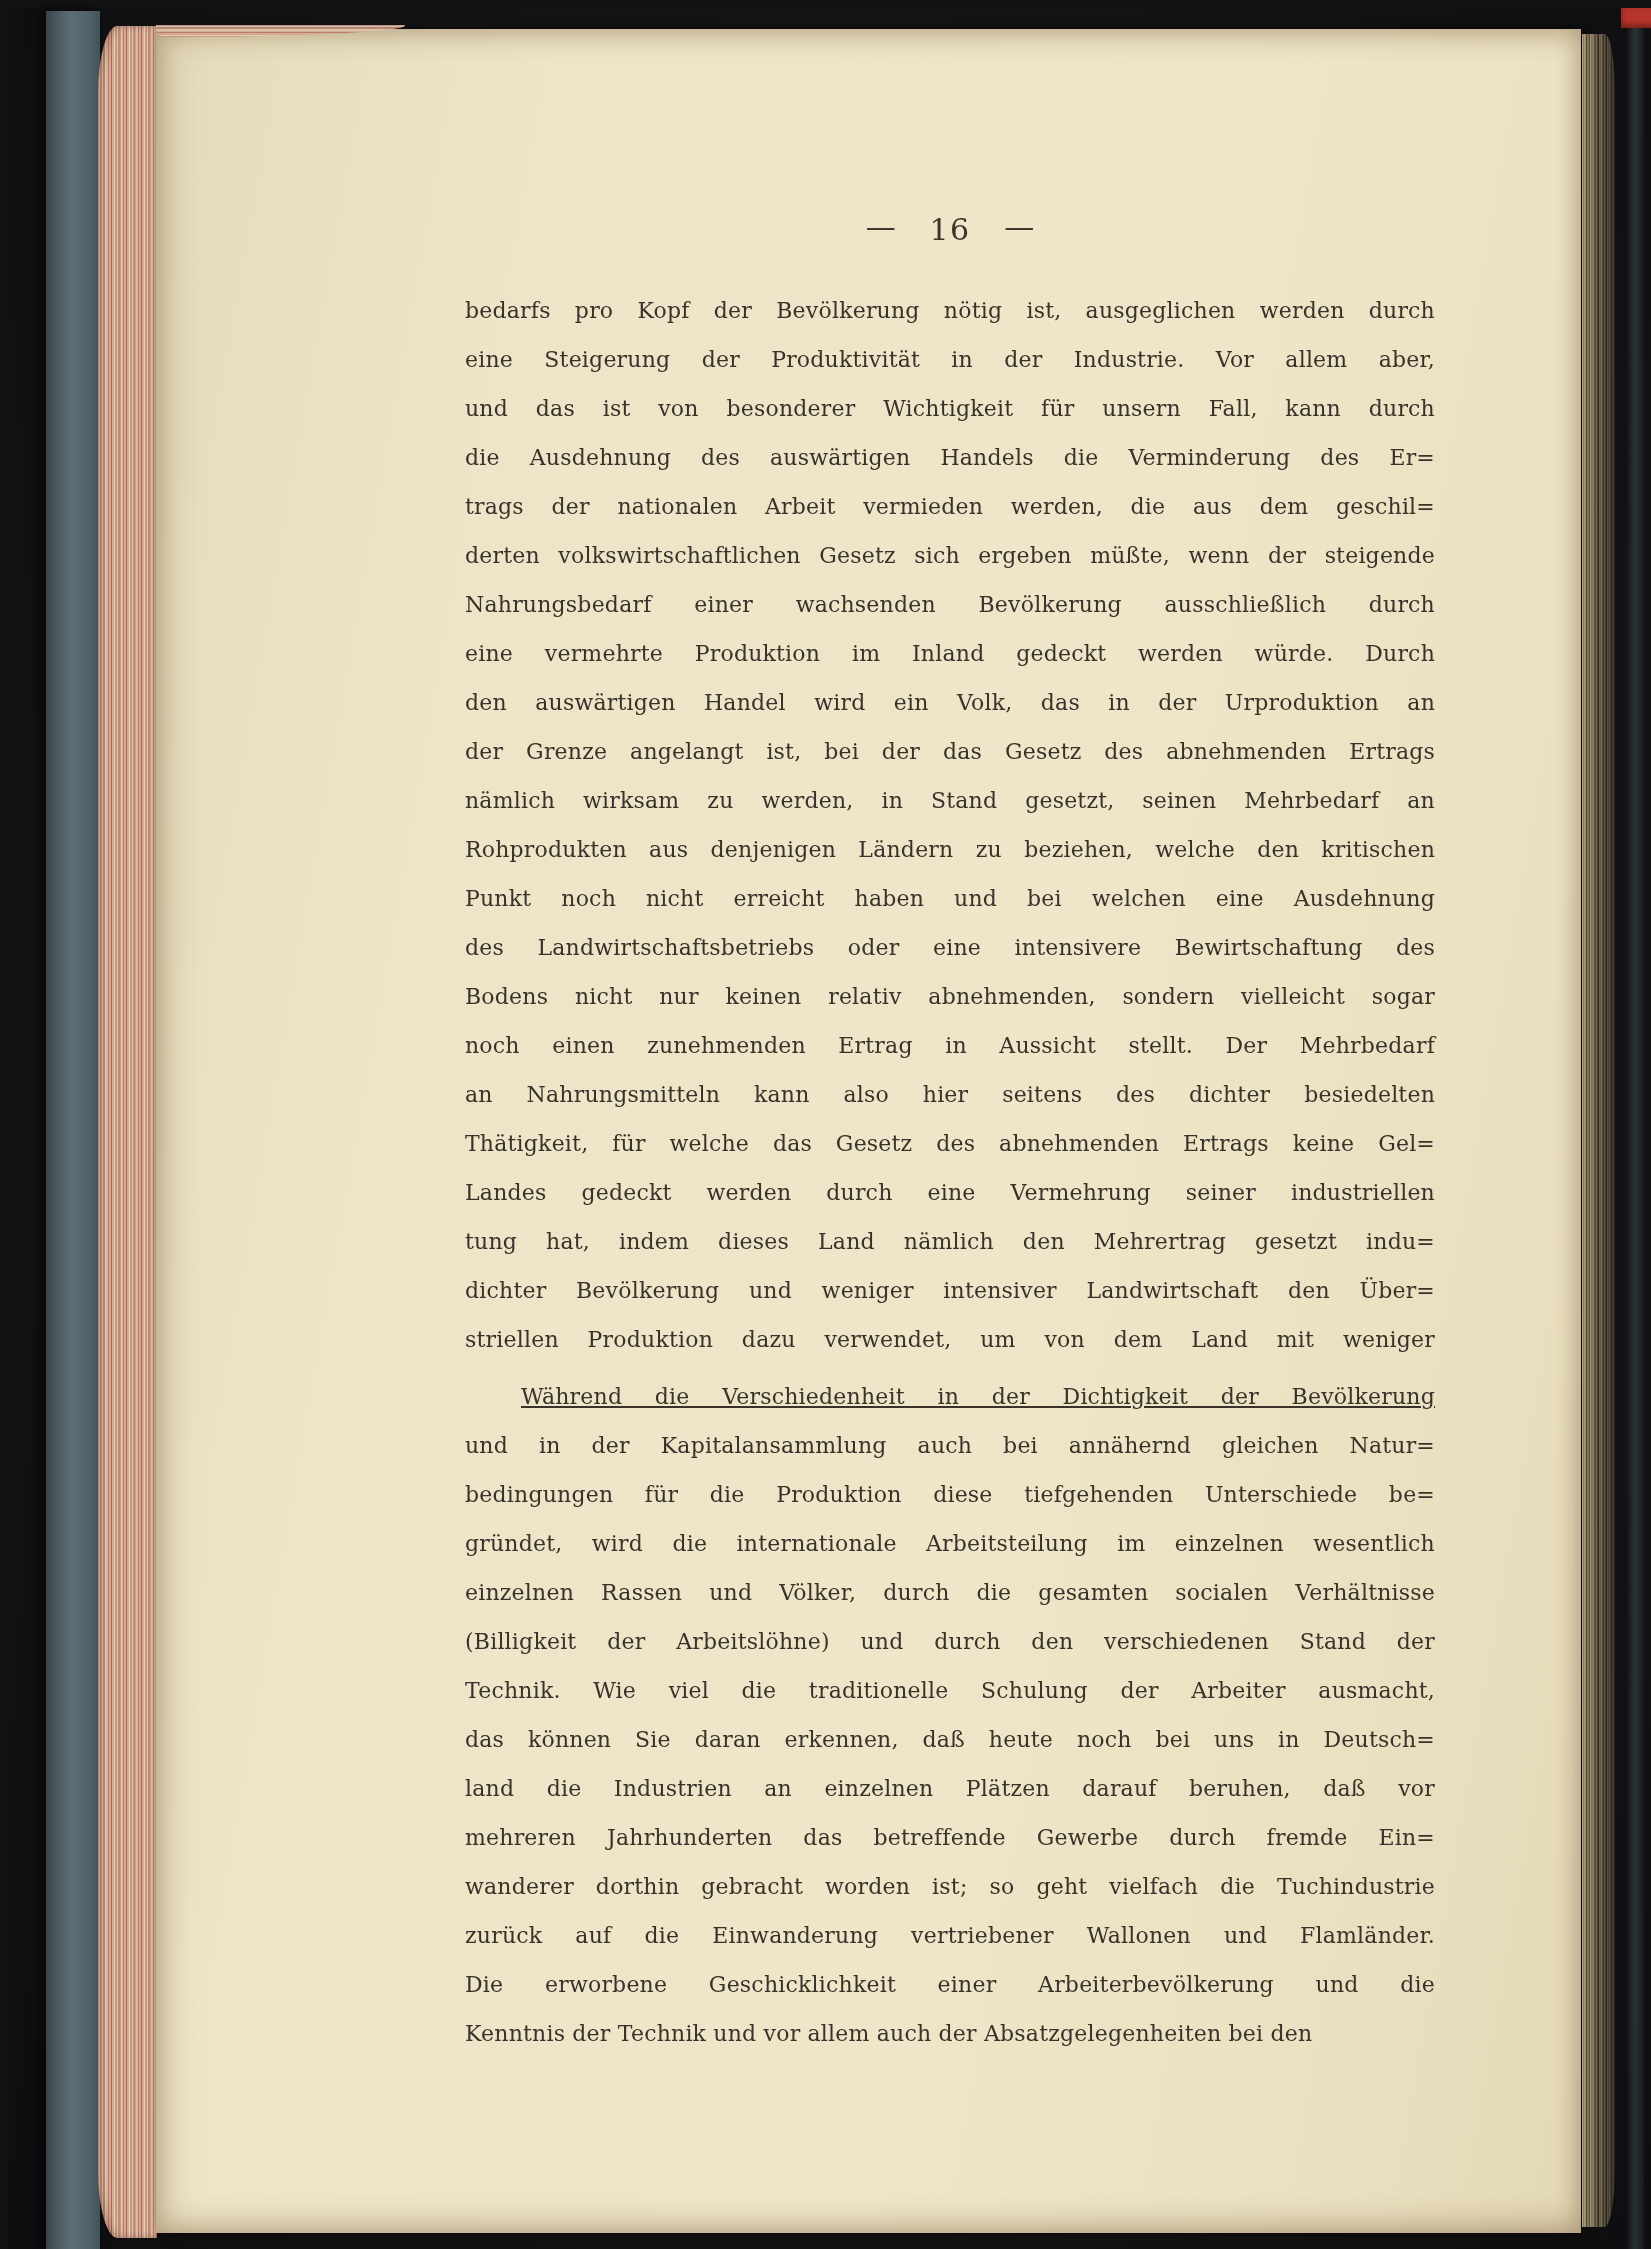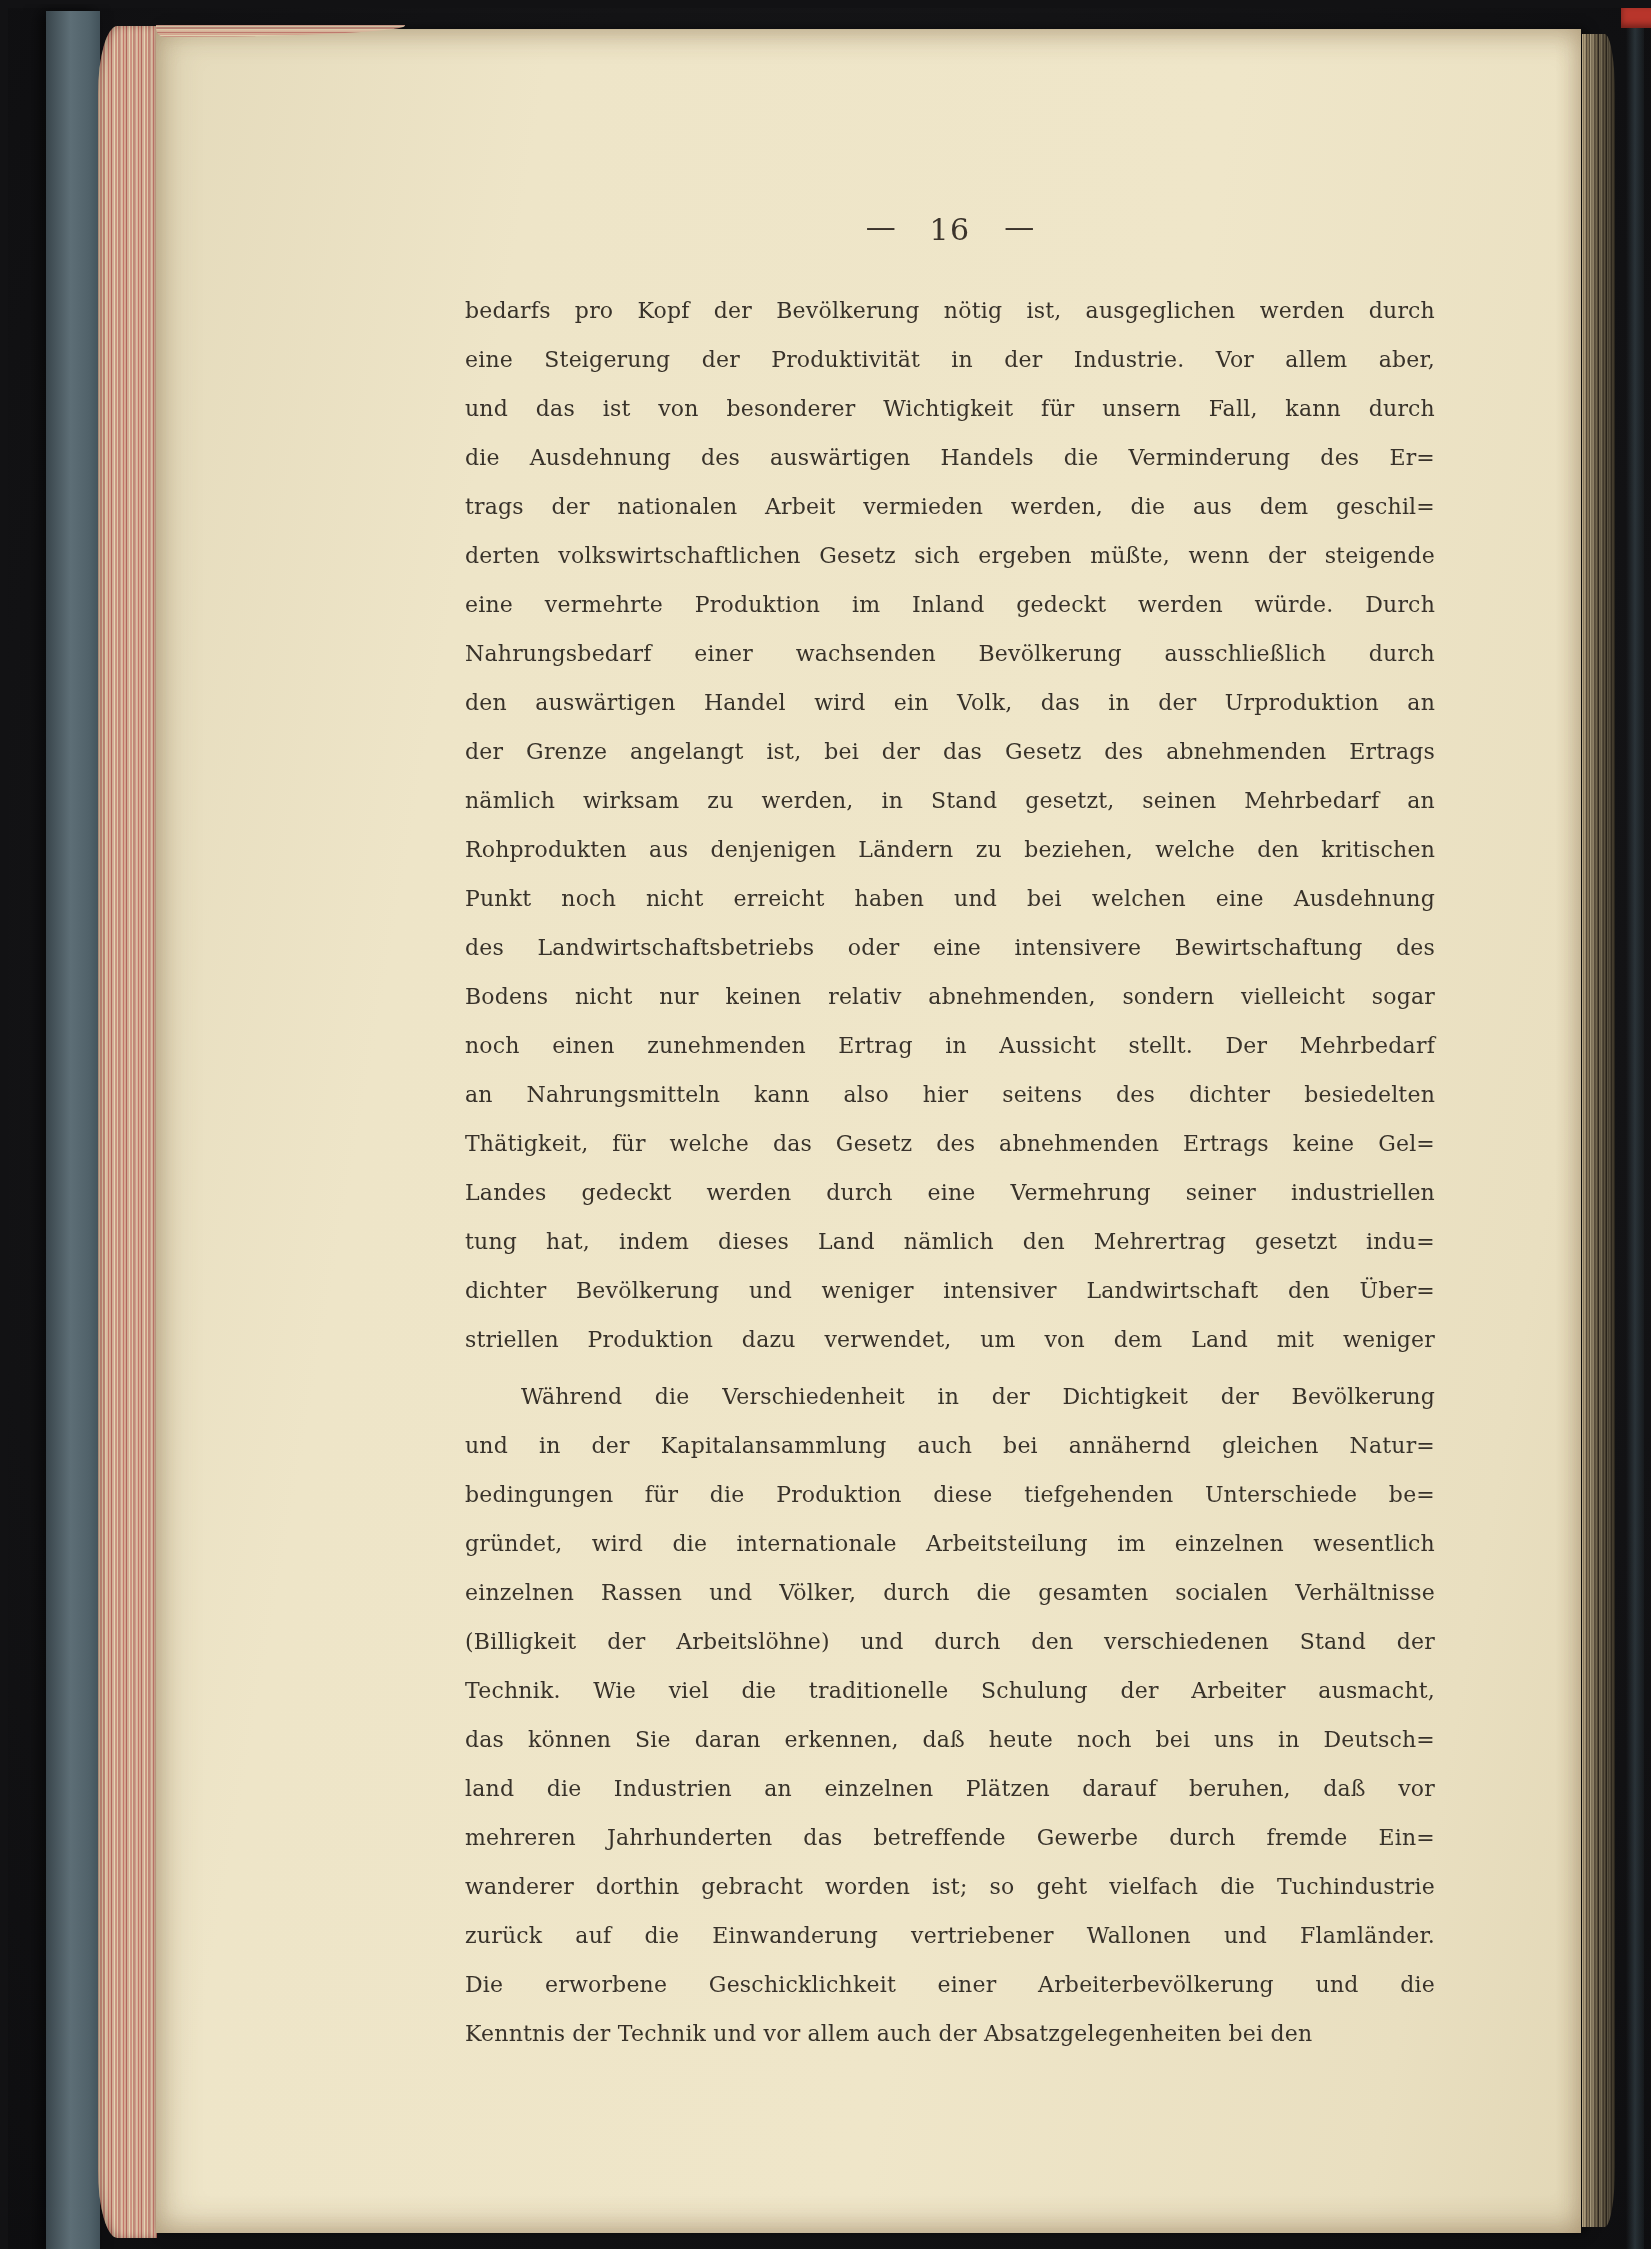--- a/index.html
+++ b/index.html
@@ -81,21 +81,21 @@
     font-size: 22px;
     line-height: 41px;
     letter-spacing: 0.2px;
   }
   .line {
     text-align: justify;
     text-align-last: justify;
     white-space: normal;
   }
   .line.last { text-align-last: left; }
-  .line.indent { text-indent: 56px; }
+  .line.indent { text-indent: 56px; text-decoration: underline; }
   
   .page-edges-right {
     position: absolute;
     left: 1574px; top: 25.6px;
     width: 33px; height: 2193px;
     background:
       linear-gradient(to right, rgba(0,0,0,0) 0%, rgba(0,0,0,0.55) 85%),
       repeating-linear-gradient(
         to right,
         #cdbd9a 0px, #8d7d60 1.5px, #c3b28d 3px, #5c4f3e 4.5px, #a89672 6px, #3c3329 8.3px
@@ -129,22 +129,22 @@
       <span class="dash">—</span><span class="num">16</span><span class="dash">—</span>
     </div>
     <div class="text-block">
         <div>
           <div class="line">bedarfs pro Kopf der Bevölkerung nötig ist, ausgeglichen werden durch</div>
           <div class="line">eine Steigerung der Produktivität in der Industrie.  Vor allem aber,</div>
           <div class="line">und das ist von besonderer Wichtigkeit für unsern Fall, kann durch</div>
           <div class="line">die Ausdehnung des auswärtigen Handels die Verminderung des Er=</div>
           <div class="line">trags der nationalen Arbeit vermieden werden, die aus dem geschil=</div>
           <div class="line">derten volkswirtschaftlichen Gesetz sich ergeben müßte, wenn der steigende</div>
+          <div class="line">Nahrungsbedarf einer wachsenden Bevölkerung ausschließlich durch</div>
           <div class="line">eine vermehrte Produktion im Inland gedeckt werden würde.  Durch</div>
-          <div class="line">Nahrungsbedarf einer wachsenden Bevölkerung ausschließlich durch</div>
           <div class="line">den auswärtigen Handel wird ein Volk, das in der Urproduktion an</div>
           <div class="line">der Grenze angelangt ist, bei der das Gesetz des abnehmenden Ertrags</div>
           <div class="line">nämlich wirksam zu werden, in Stand gesetzt, seinen Mehrbedarf an</div>
           <div class="line">Rohprodukten aus denjenigen Ländern zu beziehen, welche den kritischen</div>
           <div class="line">Punkt noch nicht erreicht haben und bei welchen eine Ausdehnung</div>
           <div class="line">des Landwirtschaftsbetriebs oder eine intensivere Bewirtschaftung des</div>
           <div class="line">Bodens nicht nur keinen relativ abnehmenden, sondern vielleicht sogar</div>
           <div class="line">noch einen zunehmenden Ertrag in Aussicht stellt.  Der Mehrbedarf</div>
           <div class="line">an Nahrungsmitteln kann also hier seitens des dichter besiedelten</div>
           <div class="line">Thätigkeit, für welche das Gesetz des abnehmenden Ertrags keine Gel=</div>

